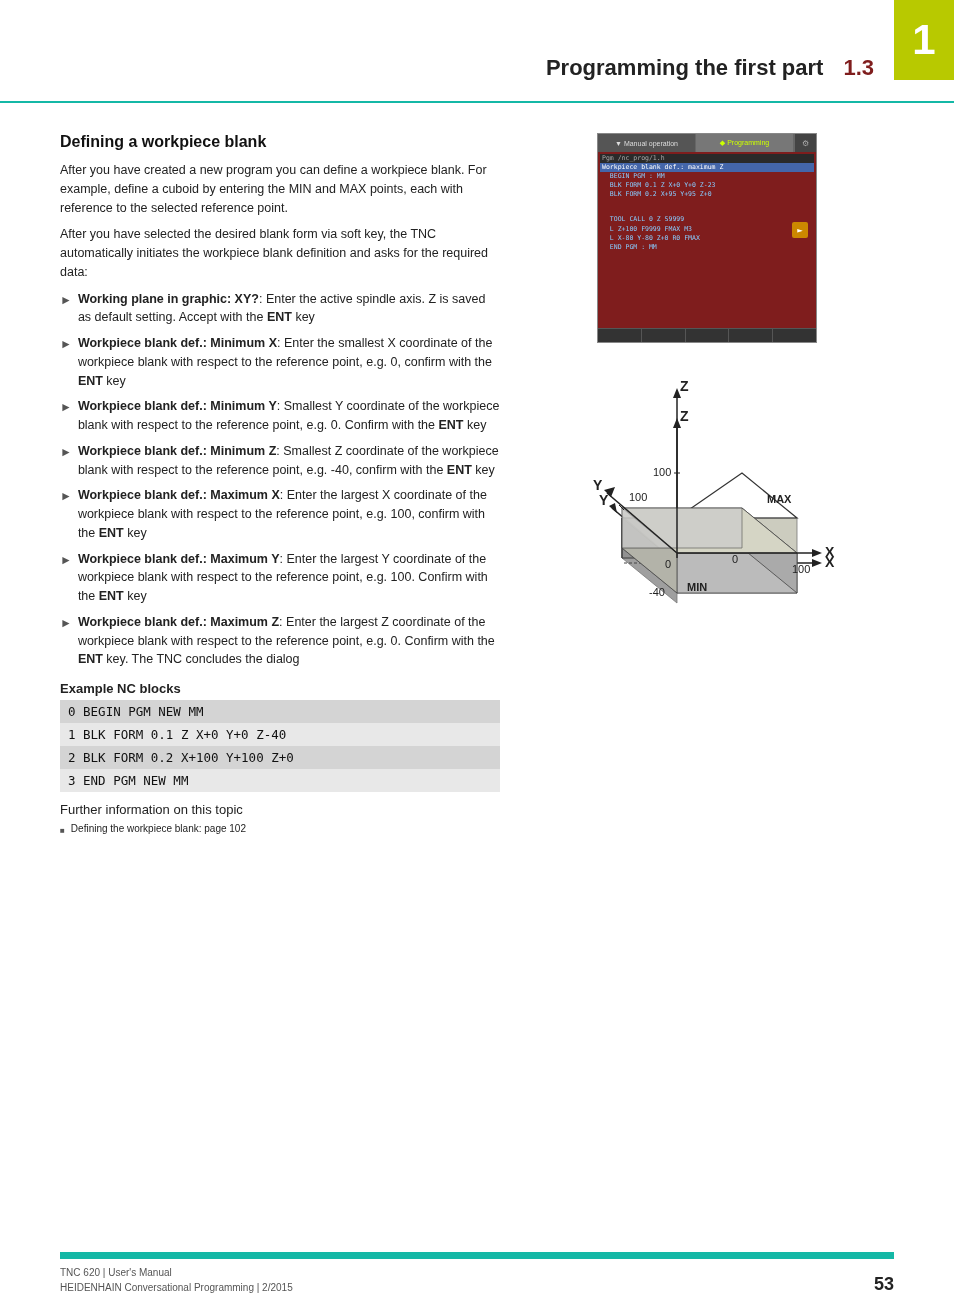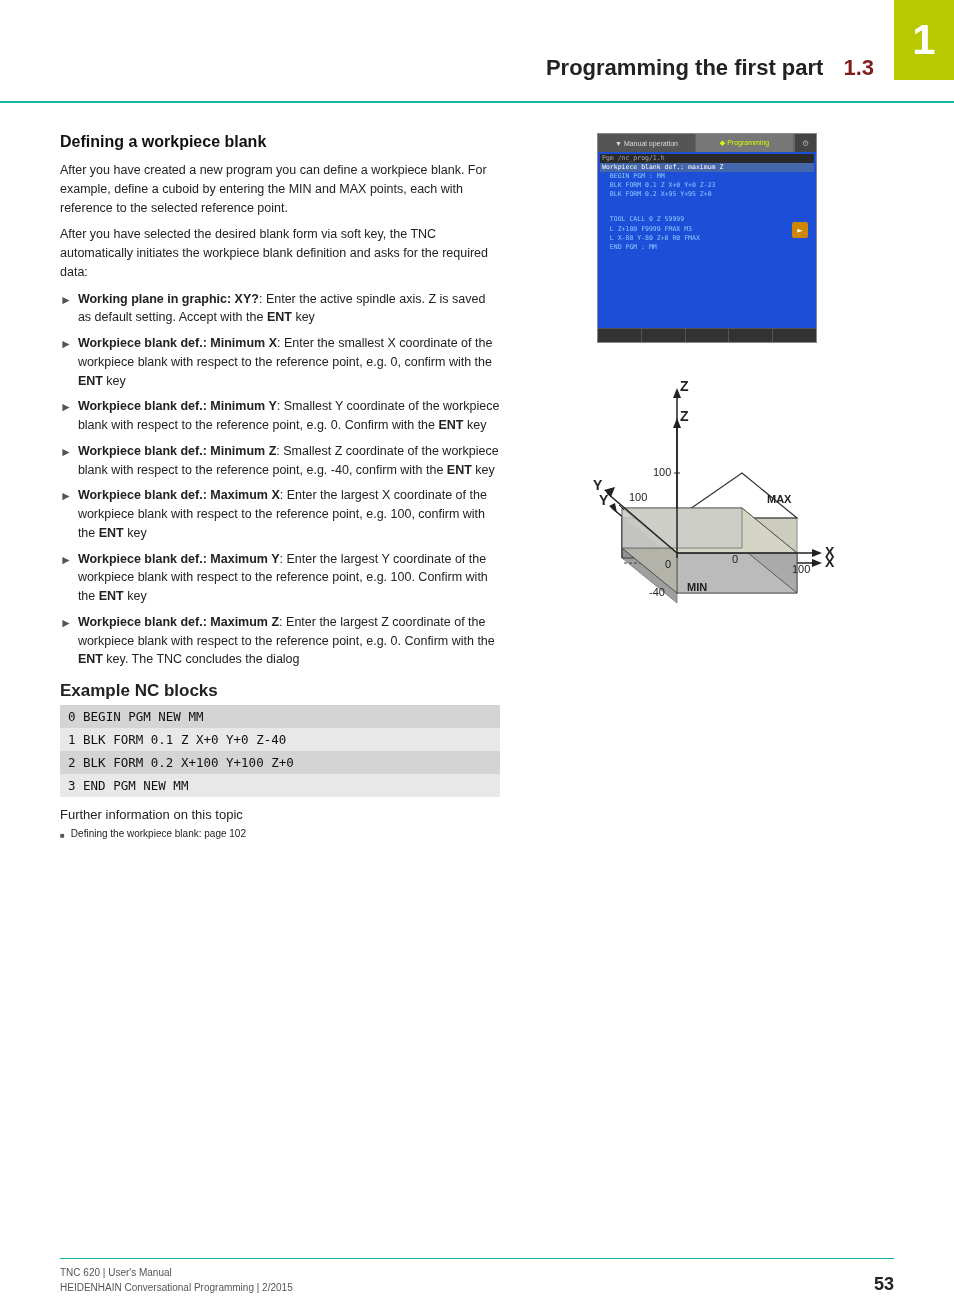--- a/index.html
+++ b/index.html
@@ -105,21 +105,21 @@
       color: #555;
       font-size: 12px;
     }
     .bullet-text strong {
       font-weight: bold;
     }
 
     
     .example-title {
       font-weight: bold;
-      font-size: 17px;
+      font-size: 13px;
       margin: 12px 0 4px 0;
     }
 
     .nc-blocks {
       width: 100%;
       border-collapse: collapse;
       margin-bottom: 10px;
     }
     .nc-blocks tr:nth-child(odd) {
       background: #d4d4d4;
@@ -180,21 +180,21 @@
       justify-content: center;
       font-size: 9px;
       color: #ddd;
       border-right: 1px solid #666;
     }
     .screen-tab.active {
       background: #777;
       color: #fff;
     }
     .screen-body {
-      background: #1d4ed8;
+      background: #7f1d1d;
       height: calc(100% - 18px);
       padding: 2px;
       font-size: 7px;
       color: #ccc;
       font-family: monospace;
       line-height: 1.4;
       position: relative;
     }
     .screen-row {
       padding: 0 2px;
@@ -208,21 +208,21 @@
 
     
     .page-footer {
       position: absolute;
       bottom: 20px;
       left: 60px;
       right: 60px;
       display: flex;
       justify-content: space-between;
       align-items: flex-end;
-      border-top: 1px solid #14b8a6;
+      border-top: 7px solid #14b8a6;
       padding-top: 6px;
     }
     .footer-left {
       font-size: 10px;
       color: #555;
       line-height: 1.5;
     }
     .footer-right {
       font-size: 18px;
       font-weight: bold;

